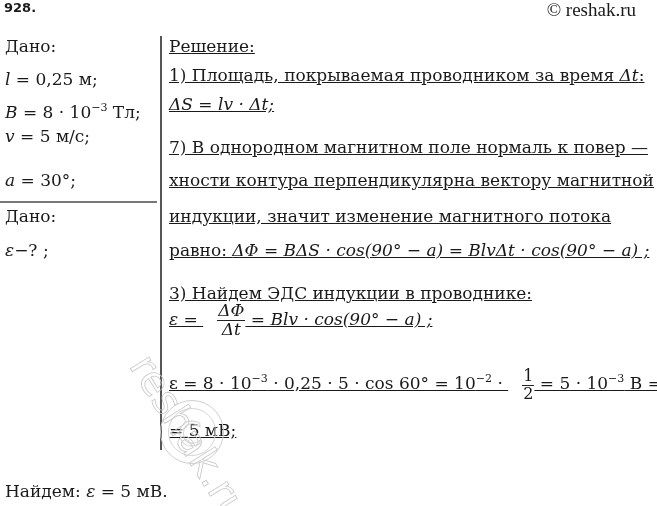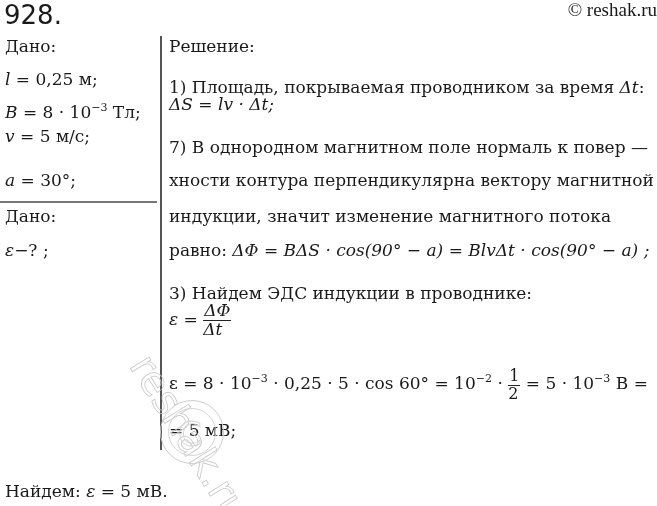--- a/index.html
+++ b/index.html
@@ -1,28 +1,28 @@
 <!DOCTYPE html>
 <html><head>
 <meta charset="utf-8">
 <style>
   html, body { margin:0; padding:0; background:#fff; }
   body { width:657px; height:506px; position:relative; overflow:hidden;
          font-family:"DejaVu Serif", serif; color:#1a1a1a; }
   .abs { position:absolute; white-space:nowrap; }
-  .num { left:4px; top:0px; font-family:"DejaVu Sans", sans-serif; font-weight:normal; font-size:26px; }
-  .copy { right:0; top:-1px; font-family:"Liberation Serif", serif; font-size:19px; }
+  .num { left:4px; top:0px; font-family:"DejaVu Sans", sans-serif; font-weight:bold; font-size:13px; }
+  .copy { right:21px; top:-1px; font-family:"Liberation Serif", serif; font-size:19px; }
   .line { font-size:17px; }
   .given { left:5px; }
-  .sol { left:169px; }
+  .sol { left:169px;text-decoration:underline; }
   i { font-style:italic; }
   sup { font-size:11px; vertical-align:7px; line-height:0; }
   .vdiv { left:160px; top:36px; width:1.5px; height:414px; background:#555; }
   .hdiv { left:0; top:201px; width:157px; height:1.5px; background:#777; }
-  .frac { display:inline-block; vertical-align:middle; text-align:left; line-height:1.05; }
+  .frac { display:inline-block; vertical-align:middle; text-align:center; line-height:1.05;margin-left:14px; }
   .frac .n { display:block; border-bottom:1.2px solid #222; padding:0 1px; }
   .frac .d { display:block; }
   .frac.small { font-size:16px; }
   .wm { left:160px; top:346px; font-family:"DejaVu Sans", sans-serif; font-size:40px; color:transparent;
         -webkit-text-stroke:0.8px #c8c8c8; transform:rotate(58deg); transform-origin:left top; }
   .wmc { left:160px; top:400px; width:62px; height:62px; border:1px solid #cfcfcf; border-radius:50%; }
   .wmc2 { left:168px; top:408px; width:46px; height:46px; border:1px solid #d6d6d6; border-radius:50%; }
   .wmcc { left:178px; top:414px; font-family:"DejaVu Sans", sans-serif; font-size:34px; color:transparent; -webkit-text-stroke:0.8px #cfcfcf; }
 </style>
 </head>
@@ -36,28 +36,28 @@
 
 <div class="abs line given" style="top:36px">Дано:</div>
 <div class="abs line given" style="top:69px"><i>l</i><span> = 0,25 м;</span></div>
 <div class="abs line given" style="top:102px"><i>B</i><span> = 8 · 10</span><sup>−3</sup><span> Тл;</span></div>
 <div class="abs line given" style="top:126px"><i>v</i><span> = 5 м/с;</span></div>
 <div class="abs line given" style="top:170px"><i>a</i><span> = 30°;</span></div>
 <div class="abs line given" style="top:206px">Дано:</div>
 <div class="abs line given" style="top:240px"><i>ε</i><span>−? ;</span></div>
 
 <div class="abs line sol" style="top:36px">Решение:</div>
-<div class="abs line sol" style="top:77px"><span>1) Площадь, покрываемая проводником за время </span><i>Δt</i><span>:</span></div>
+<div class="abs line sol" style="top:65px"><span>1) Площадь, покрываемая проводником за время </span><i>Δt</i><span>:</span></div>
 <div class="abs line sol" style="top:94px"><i>ΔS = lv · Δt;</i></div>
 <div class="abs line sol" style="top:137px">7) В однородном магнитном поле нормаль к повер —</div>
 <div class="abs line sol" style="top:170px">хности контура перпендикулярна вектору магнитной</div>
 <div class="abs line sol" style="top:206px">индукции, значит изменение магнитного потока</div>
 <div class="abs line sol" style="top:240px"><span>равно: </span><i>ΔΦ = BΔS · cos(90° − a) = BlvΔt · cos(90° − a) ;</i></div>
 <div class="abs line sol" style="top:283px">3) Найдем ЭДС индукции в проводнике:</div>
-<div class="abs line sol" style="top:302px"><i>ε = </i><span class="frac"><i class="n">ΔΦ</i><i class="d">Δt</i></span></div>
+<div class="abs line sol" style="top:302px"><i>ε = </i><span class="frac"><i class="n">ΔΦ</i><i class="d">Δt</i></span><i> = Blv · cos(90° − a) ;</i></div>
 <div class="abs line sol" style="top:368px"><span>ε = 8 · 10</span><sup>−3</sup><span> · 0,25 · 5 · cos 60° = 10</span><sup>−2</sup><span> · </span><span class="frac small" style="vertical-align:-10px"><span class="n">1</span><span class="d">2</span></span><span> = 5 · 10</span><sup>−3</sup><span> В =</span></div>
 <div class="abs line sol" style="top:420px">= 5 мВ;</div>
 
 <div class="abs line given" style="top:481px"><span>Найдем: </span><i>ε</i><span> = 5 мВ.</span></div>
 
 <div class="abs wm">reshak.ru</div>
 <div class="abs wmc"></div>
 <div class="abs wmc2"></div>
 <div class="abs wmcc">C</div>
 

